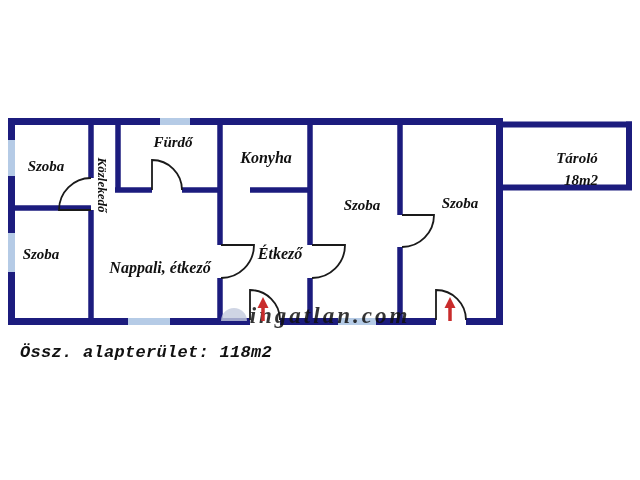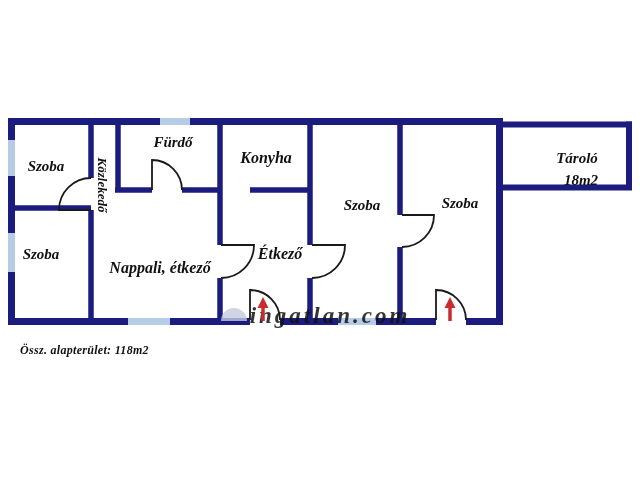--- a/index.html
+++ b/index.html
@@ -7,25 +7,26 @@
     position:relative;
     width:640px;height:480px;
     background:#ffffff;
     font-family:"Liberation Serif", serif;
     overflow:hidden;
   }
   #plan{position:absolute;left:0;top:0;}
   .summary-text{
     position:absolute;
     left:20px;top:343px;
-    font-size:12px;
+    font-size:17px;
     font-weight:bold;
     font-style:italic;
     color:#111111;
     letter-spacing:0.3px;
+    font-family:Liberation Mono, monospace;
   }
   svg text{
     font-family:"Liberation Serif", serif;
     font-weight:bold;
     font-style:italic;
     fill:#111111;
   }
 </style>
 </head>
 <body>

